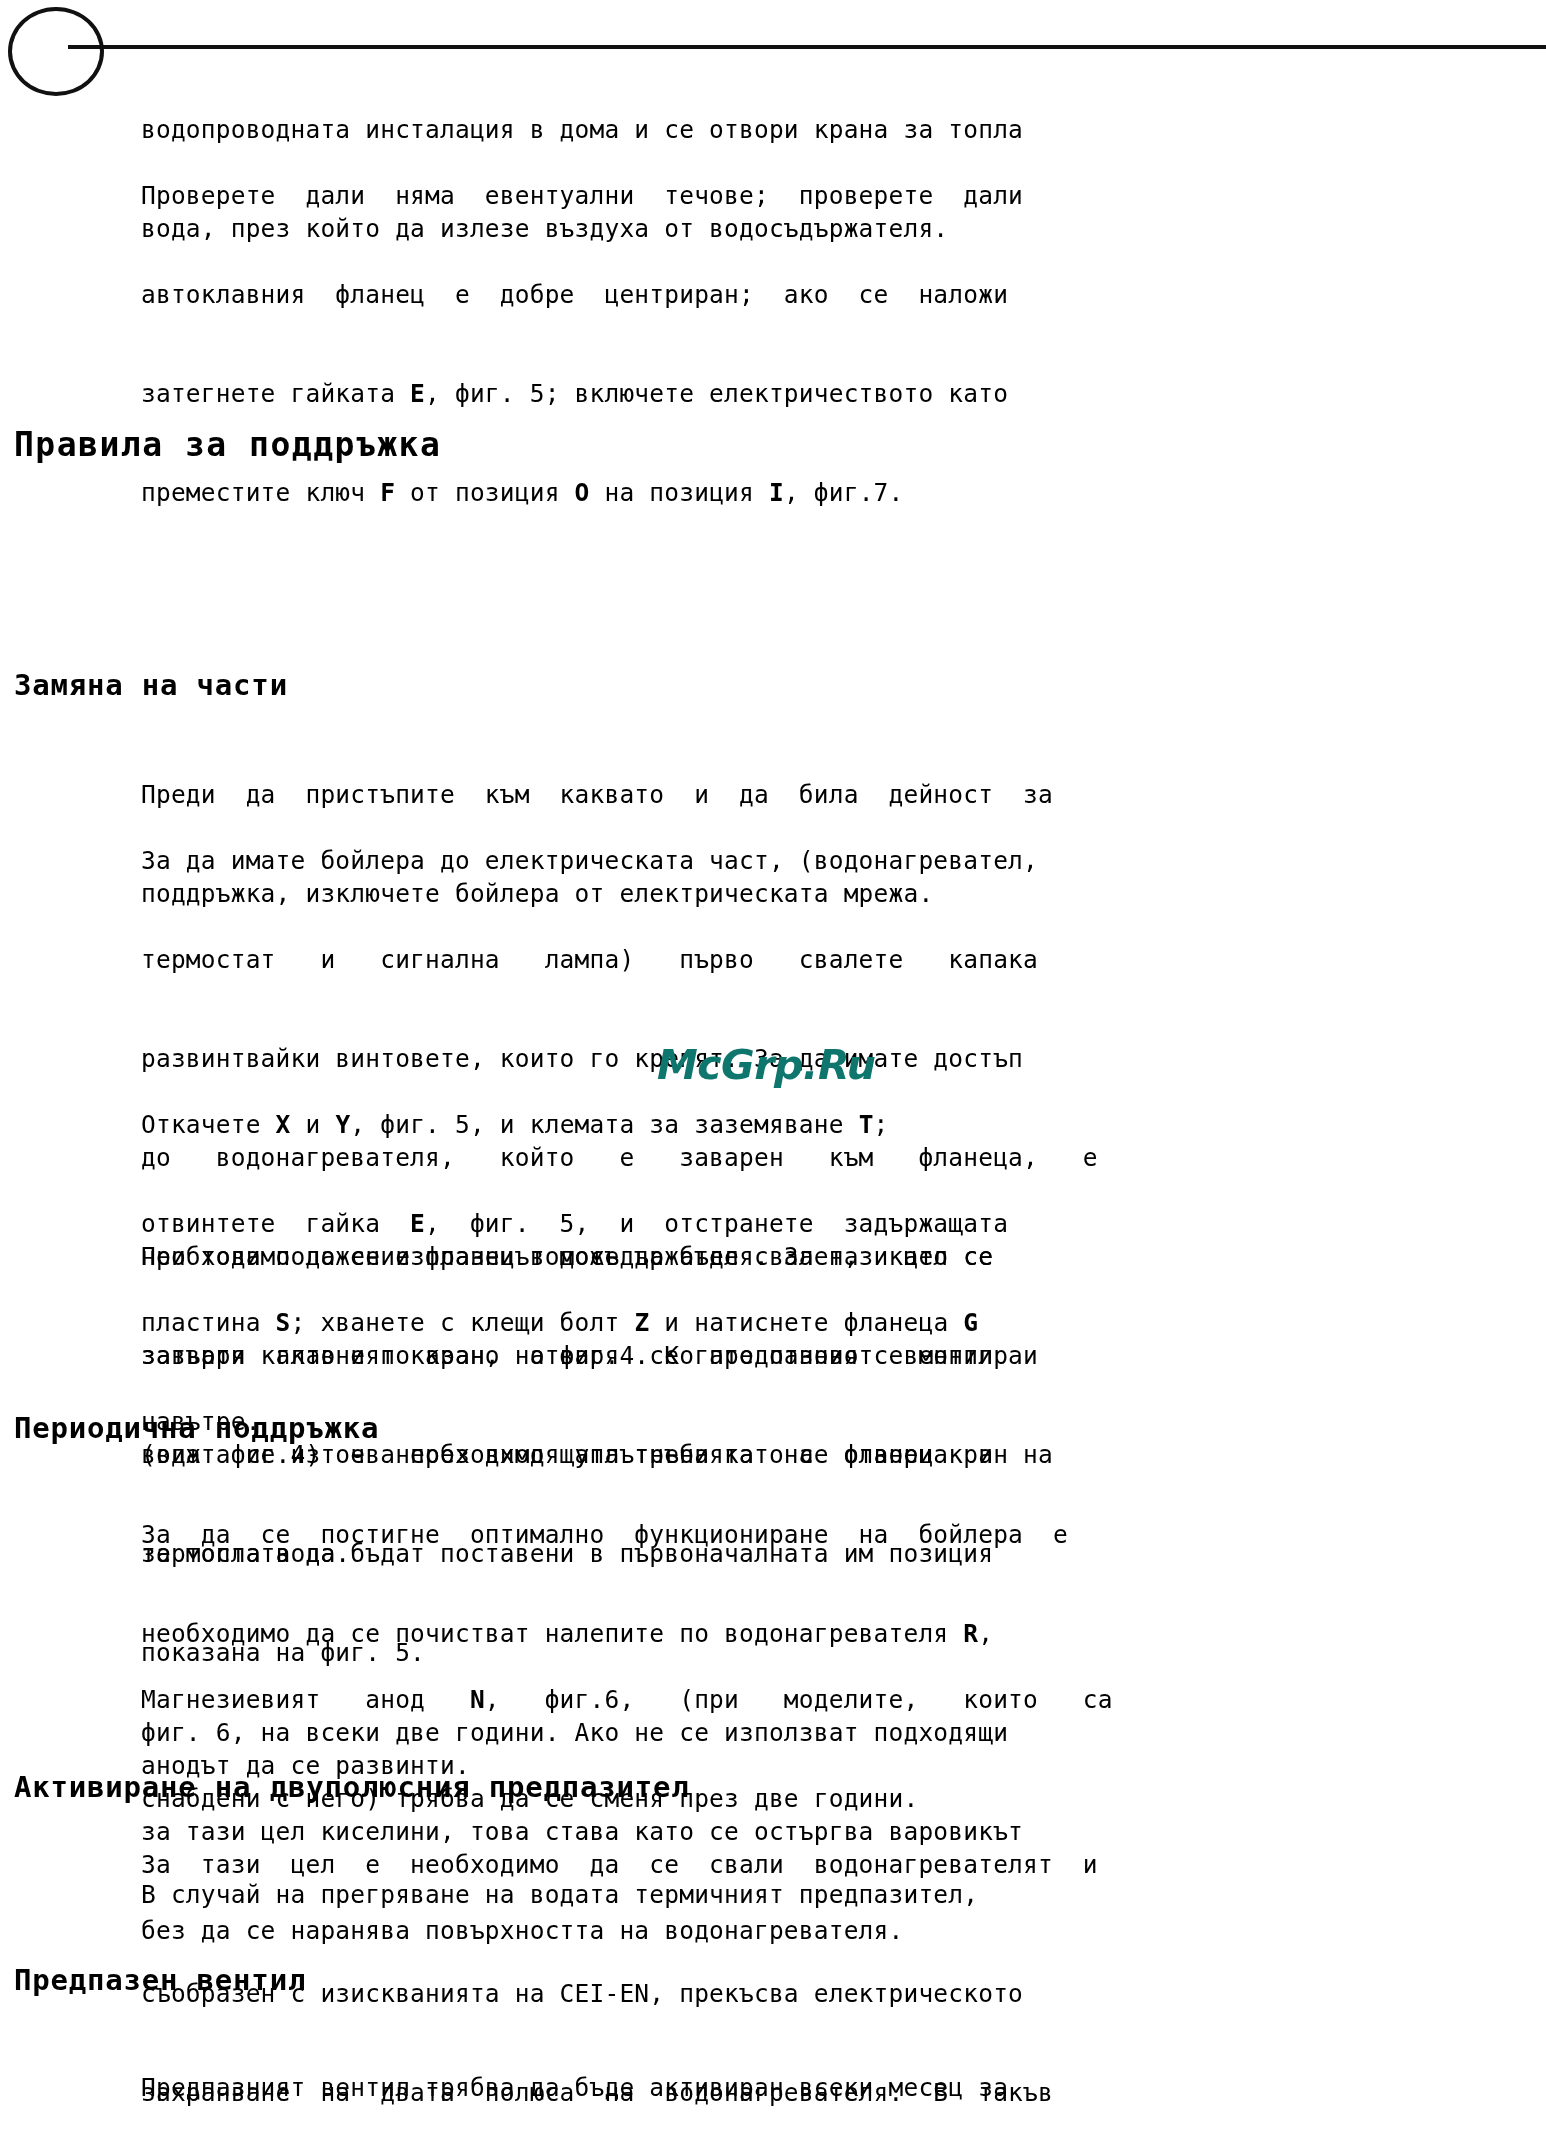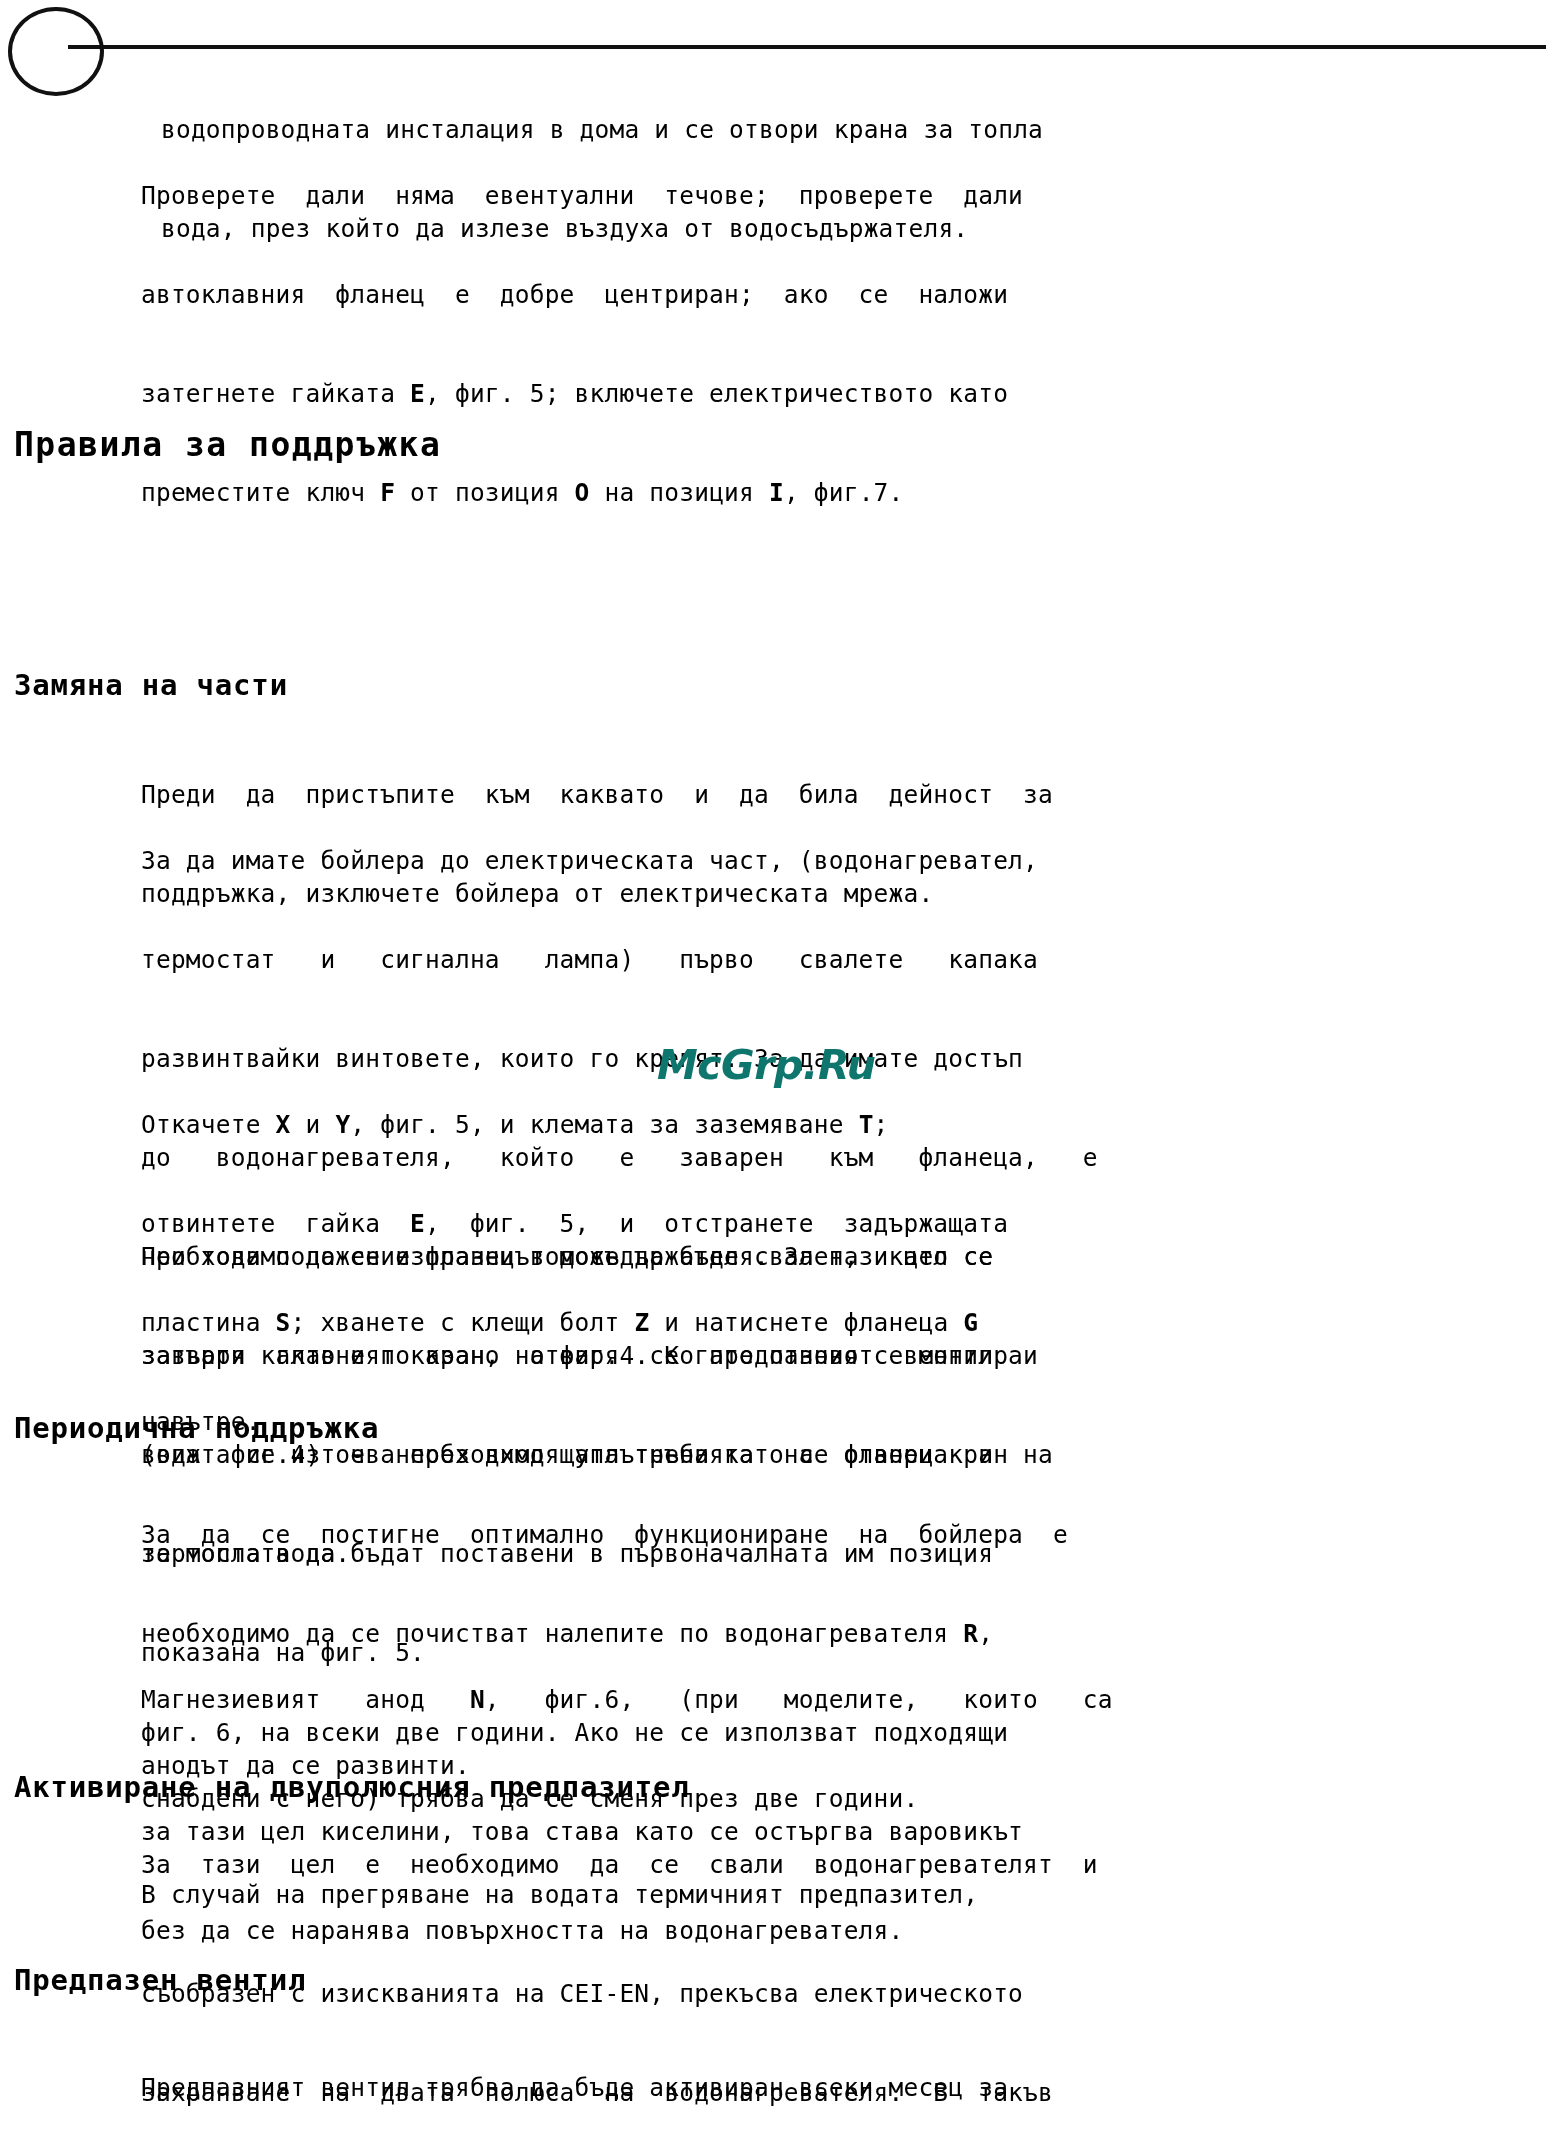--- a/index.html
+++ b/index.html
@@ -116,21 +116,21 @@
 </head>
 <body>
 
 <div id="top-decoration">
   <div class="ellipse"></div>
   <div class="rule"></div>
 </div>
 
 <div id="page">
 
-  <div class="para" style="top:47px;margin-left:20px;">
+  <div class="para" style="top:47px;">
     <span class="tline nofill">водопроводната инсталация в дома и се отвори крана за топла</span>
     <span class="tline nofill">вода, през който да излезе въздуха от водосъдържателя.</span>
   </div>
 
   <div class="para" style="top:113px;">
     <span class="tline nofill">Проверете  дали  няма  евентуални  течове;  проверете  дали</span>
     <span class="tline nofill">автоклавния  фланец  е  добре  центриран;  ако  се  наложи</span>
     <span class="tline nofill"><span>затегнете гайката </span><b>E</b><span>, фиг. 5; включете електричеството като</span></span>
     <span class="tline nofill"><span>преместите ключ </span><b>F</b><span> от позиция </span><b>O</b><span> на позиция </span><b>I</b><span>, фиг.7.</span></span>
   </div>

